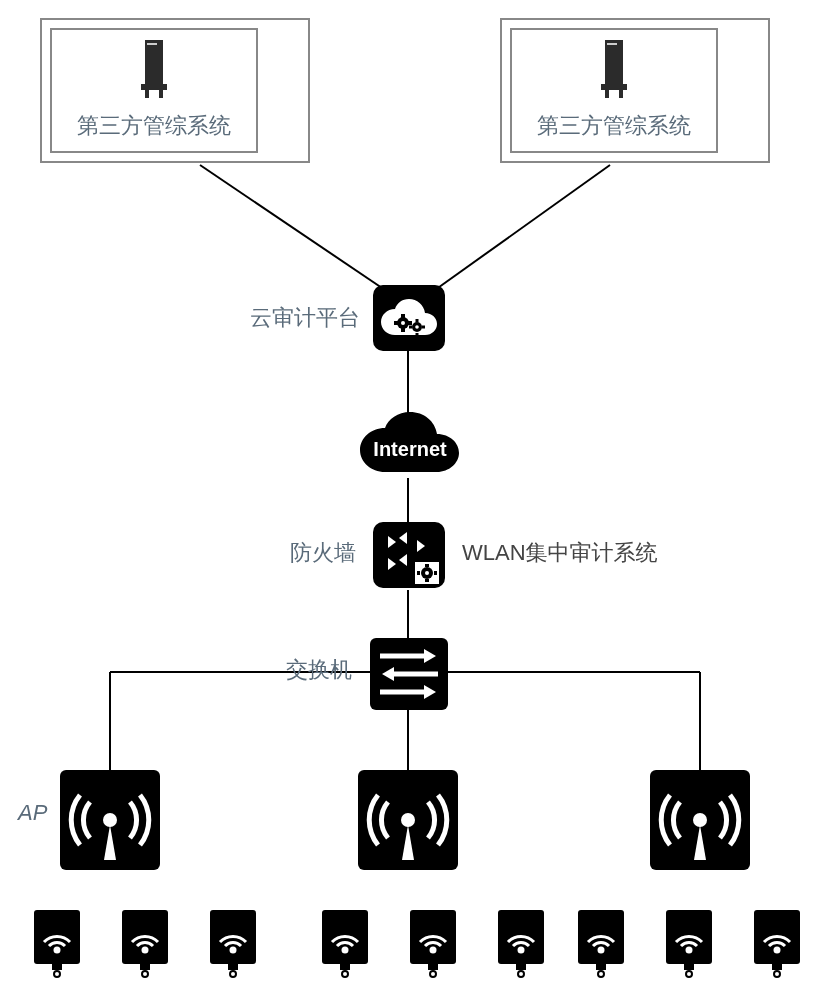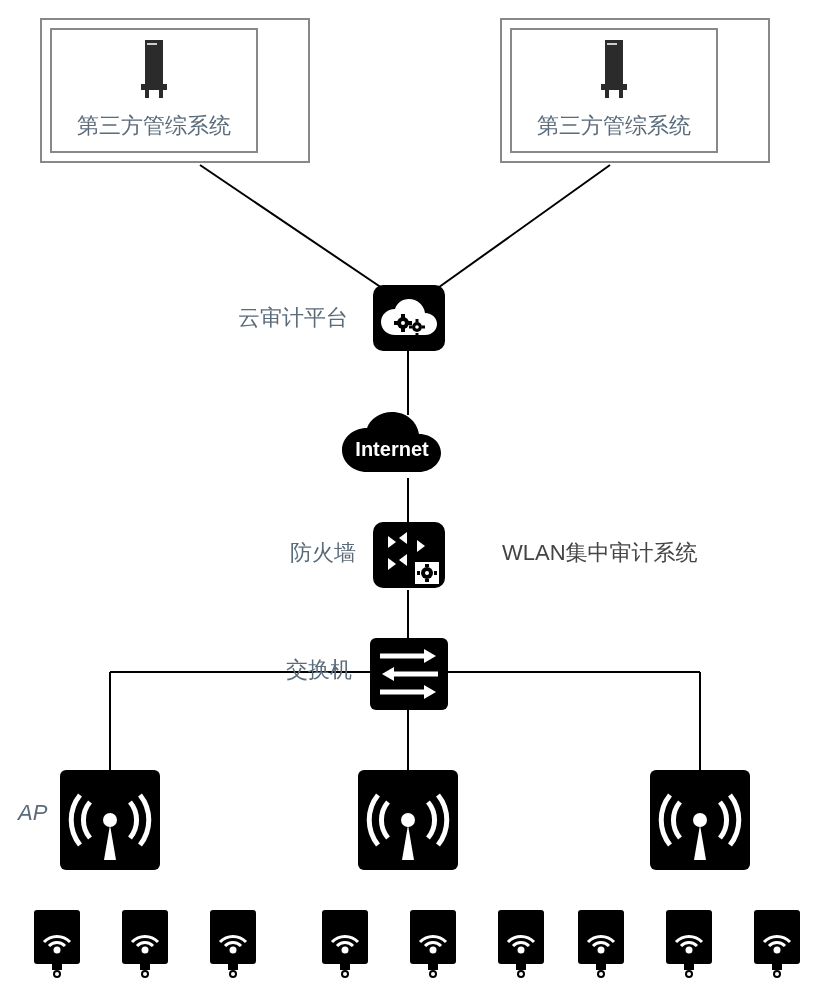--- a/index.html
+++ b/index.html
@@ -126,23 +126,23 @@
     <circle cx="44" cy="42" r="5" fill="#000"></circle>
     <circle cx="44" cy="42" r="1.8" fill="#fff"></circle>
     <g fill="#000">
         <rect x="42.5" y="34" width="3" height="3"></rect>
         <rect x="42.5" y="48" width="3" height="3"></rect>
         <rect x="36" y="40.5" width="3" height="3"></rect>
         <rect x="49" y="40.5" width="3" height="3"></rect>
       </g>
   </svg>
 </div>
-<div class="node-label" style="left:238px; top:303px;">云审计平台</div>
-
-<div style="position:absolute; left:332px; top:410px; width:120px; height:72px;">
+<div class="node-label" style="left:250px; top:303px;">云审计平台</div>
+
+<div style="position:absolute; left:350px; top:410px; width:120px; height:72px;">
   <svg viewBox="0 0 120 72" width="120" height="72">
     <path d="M35 18c-14 0-25 10-25 22s11 22 25 22h52c12 0 22-9 22-19 0-10-9-19-22-19-2-13-13-22-27-22-12 0-22 7-25 16z" fill="#000"></path>
     <text x="60" y="46" text-anchor="middle" fill="#fff" font-family="Arial" font-weight="bold" font-size="20">Internet</text>
   </svg>
 </div>
 
 <div class="black-box" style="left:373px; top:522px; width:72px; height:66px;">
   <svg viewBox="0 0 72 66" width="72" height="66">
     <g fill="#fff">
       <path d="M15 14 l8 6 l-8 6 z"></path>
@@ -156,21 +156,21 @@
     <circle cx="54" cy="51" r="2" fill="#fff"></circle>
     <g fill="#000">
         <rect x="52" y="42" width="4" height="3"></rect>
         <rect x="52" y="57" width="4" height="3"></rect>
         <rect x="44" y="49" width="3" height="4"></rect>
         <rect x="61" y="49" width="3" height="4"></rect>
       </g>
   </svg>
 </div>
 <div class="node-label" style="left:290px; top:538px;">防火墙</div>
-<div class="node-label dark" style="left:462px; top:538px;margin-left:40px;">WLAN集中审计系统</div>
+<div class="node-label dark" style="left:462px; top:538px;">WLAN集中审计系统</div>
 
 <div class="black-box" style="left:370px; top:638px; width:78px; height:72px; border-radius:6px;">
   <svg viewBox="0 0 78 72" width="78" height="72">
     <g stroke="#fff" stroke-width="5" fill="none" stroke-linecap="butt">
       <line x1="10" y1="18" x2="58" y2="18"></line>
         <path d="M54 11 l12 7 l-12 7 z" fill="#fff" stroke="none"></path>
       <line x1="20" y1="36" x2="68" y2="36"></line>
         <path d="M24 29 l-12 7 l12 7 z" fill="#fff" stroke="none"></path>
       <line x1="10" y1="54" x2="58" y2="54"></line>
         <path d="M54 47 l12 7 l-12 7 z" fill="#fff" stroke="none"></path>

